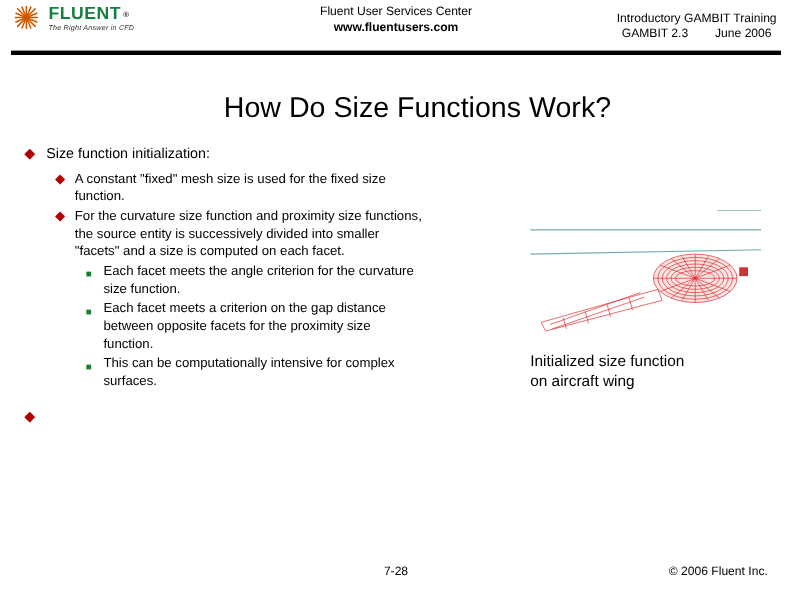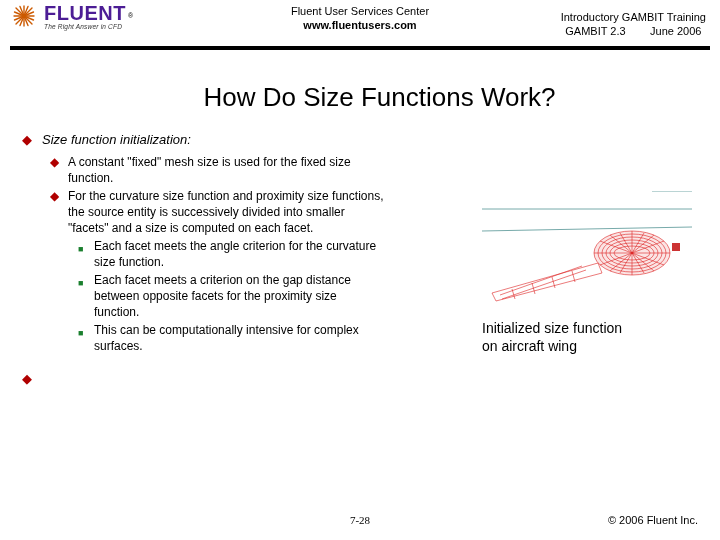--- a/index.html
+++ b/index.html
@@ -33,24 +33,24 @@
     height: 28px;
     position: relative;
     margin-right: 6px;
   }
   .logo-mark svg { display: block; }
   .logo-text {
     display: flex;
     flex-direction: column;
   }
   .logo-main {
-    font-size: 20px;
+    font-size: 16px;
     font-weight: 900;
     letter-spacing: 0.5px;
-    color: #4c1d95;
+    color: #15803d;
     line-height: 20px;
   }
   .logo-reg {
     font-size: 7px;
     position: relative;
     top: -2px;
     left: 2px;
   }
   .logo-tag {
     font-size: 6.5px;
@@ -106,21 +106,21 @@
   .lvl1 {
     display: flex;
     margin-bottom: 6px;
   }
   .lvl1 .bullet {
     width: 20px;
     flex: 0 0 20px;
     color: #b00000;
     font-size: 13px;
   }
-  .lvl1 .text { flex: 1 1 auto; font-style: italic; }
+  .lvl1 .text { flex: 1 1 auto; }
   .lvl2list { margin: 4px 0 0 28px; }
   .lvl2 {
     display: flex;
     margin-bottom: 2px;
     font-size: 12px;
     line-height: 16px;
   }
   .lvl2 .bullet {
     width: 18px;
     flex: 0 0 18px;
@@ -166,21 +166,20 @@
     bottom: 14px;
     display: flex;
     justify-content: space-between;
     padding: 0 22px;
     font-size: 11px;
   }
   .footer .center {
     position: absolute;
     left: 50%;
     transform: translateX(-50%);
-    font-family: Liberation Serif, serif;
   }
 </style>
 </head>
 <body>
 
 <div class="slide">
   <div class="header">
     <div class="logo">
       <div class="logo-mark">
         <svg viewBox="0 0 28 28" width="28" height="28">

